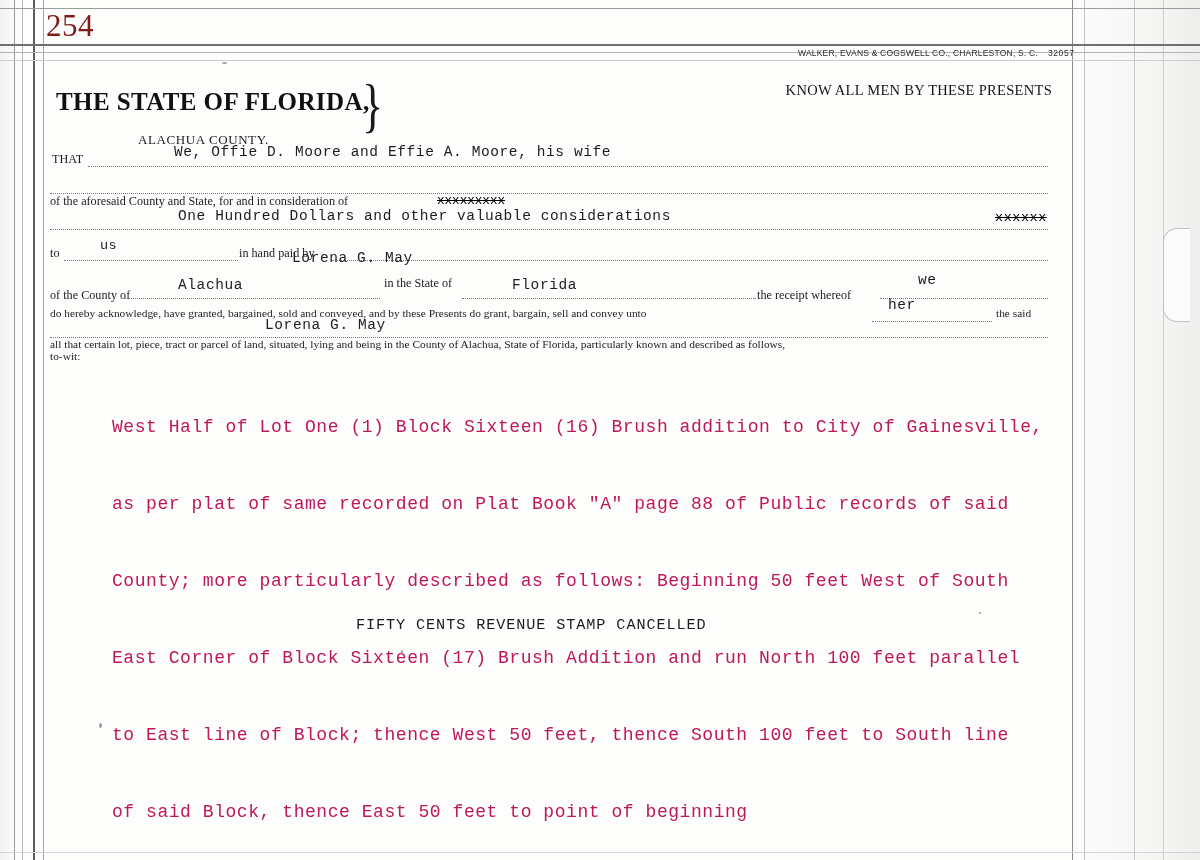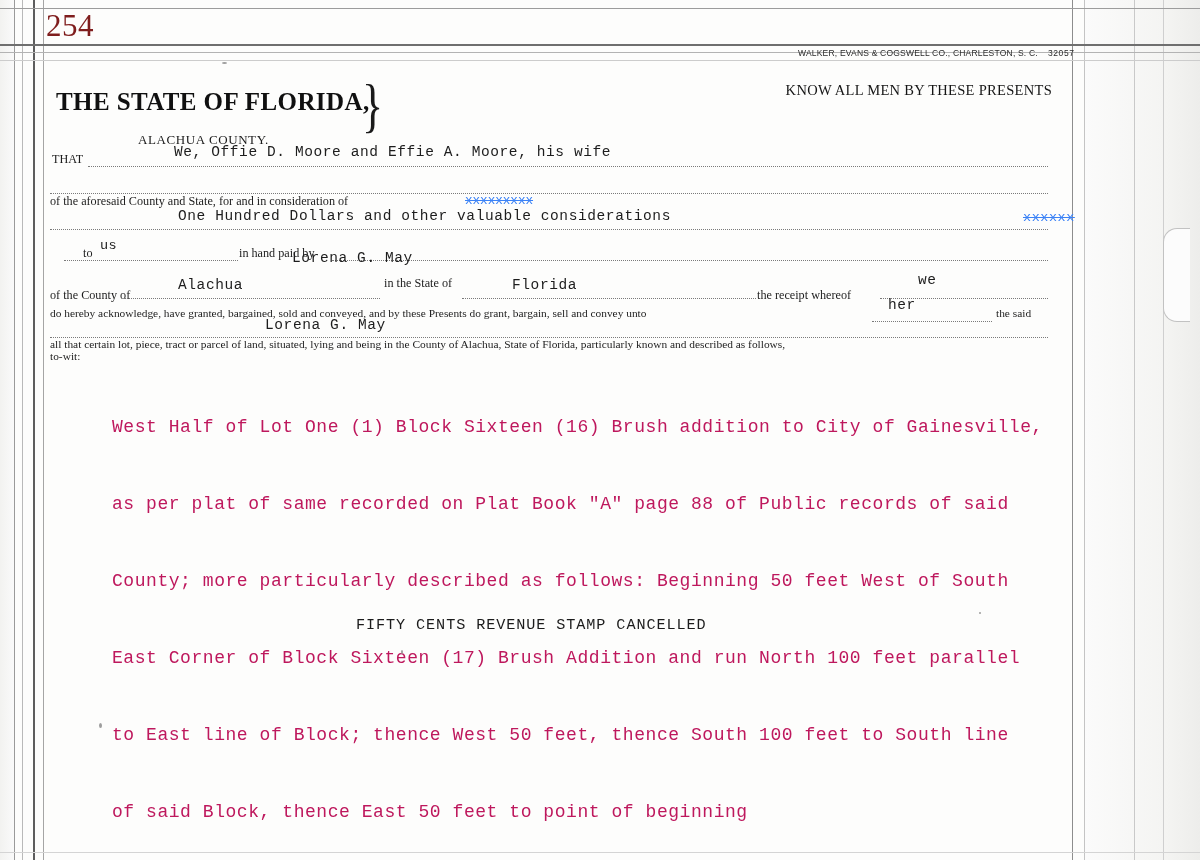--- a/index.html
+++ b/index.html
@@ -161,25 +161,24 @@
     font-size: 13.5px;
     letter-spacing: 0.4px;
   }
 
   
   .overtyped {
     position: absolute;
     font-family: "Liberation Mono", monospace;
     font-size: 12.6px;
     letter-spacing: 0px;
-    color: #3b82f6;
+    color: #000000;
     white-space: nowrap;
     text-decoration: line-through;
     text-decoration-thickness: 1px;
-    margin-left: 28px;
   }
 
   
   .body-block {
     position: absolute;
     left: 112px;
     top: 368px;
     width: 930px;
   }
   .body-line {
@@ -248,21 +247,21 @@
   <div class="typed" style="left:174px; top:144px;">We, Offie D. Moore and Effie A. Moore, his wife</div>
 
   <div class="dots" style="left:50px; top:192px; width:998px;"></div>
 
   <div class="lbl" style="left:50px; top:194px;">of the aforesaid County and State, for and in consideration of</div>
   <div class="overtyped" style="left:437px; top:194px;">xxxxxxxxx</div>
   <div class="dots" style="left:50px; top:228px; width:998px;"></div>
   <div class="typed" style="left:178px; top:208px;">One Hundred Dollars and other valuable considerations</div>
   <div class="overtyped" style="left:995px; top:210px; font-size:13.4px; letter-spacing:0.6px;">xxxxxx</div>
 
-  <div class="lbl" style="left:50px; top:246px;margin-left:33px;">to</div>
+  <div class="lbl" style="left:50px; top:246px;">to</div>
   <div class="typed typed-sm" style="left:100px; top:238px;">us</div>
   <div class="dots" style="left:64px; top:259px; width:174px;"></div>
   <div class="lbl" style="left:239px; top:246px;">in hand paid by</div>
   <div class="dots" style="left:332px; top:259px; width:716px;"></div>
   <div class="typed" style="left:292px; top:250px;">Lorena G. May</div>
 
   <div class="lbl" style="left:50px; top:288px;">of the County of</div>
   <div class="dots" style="left:124px; top:297px; width:256px;"></div>
   <div class="typed" style="left:178px; top:277px;">Alachua</div>
   <div class="lbl" style="left:384px; top:276px;text-align:center;">in the State of</div>

